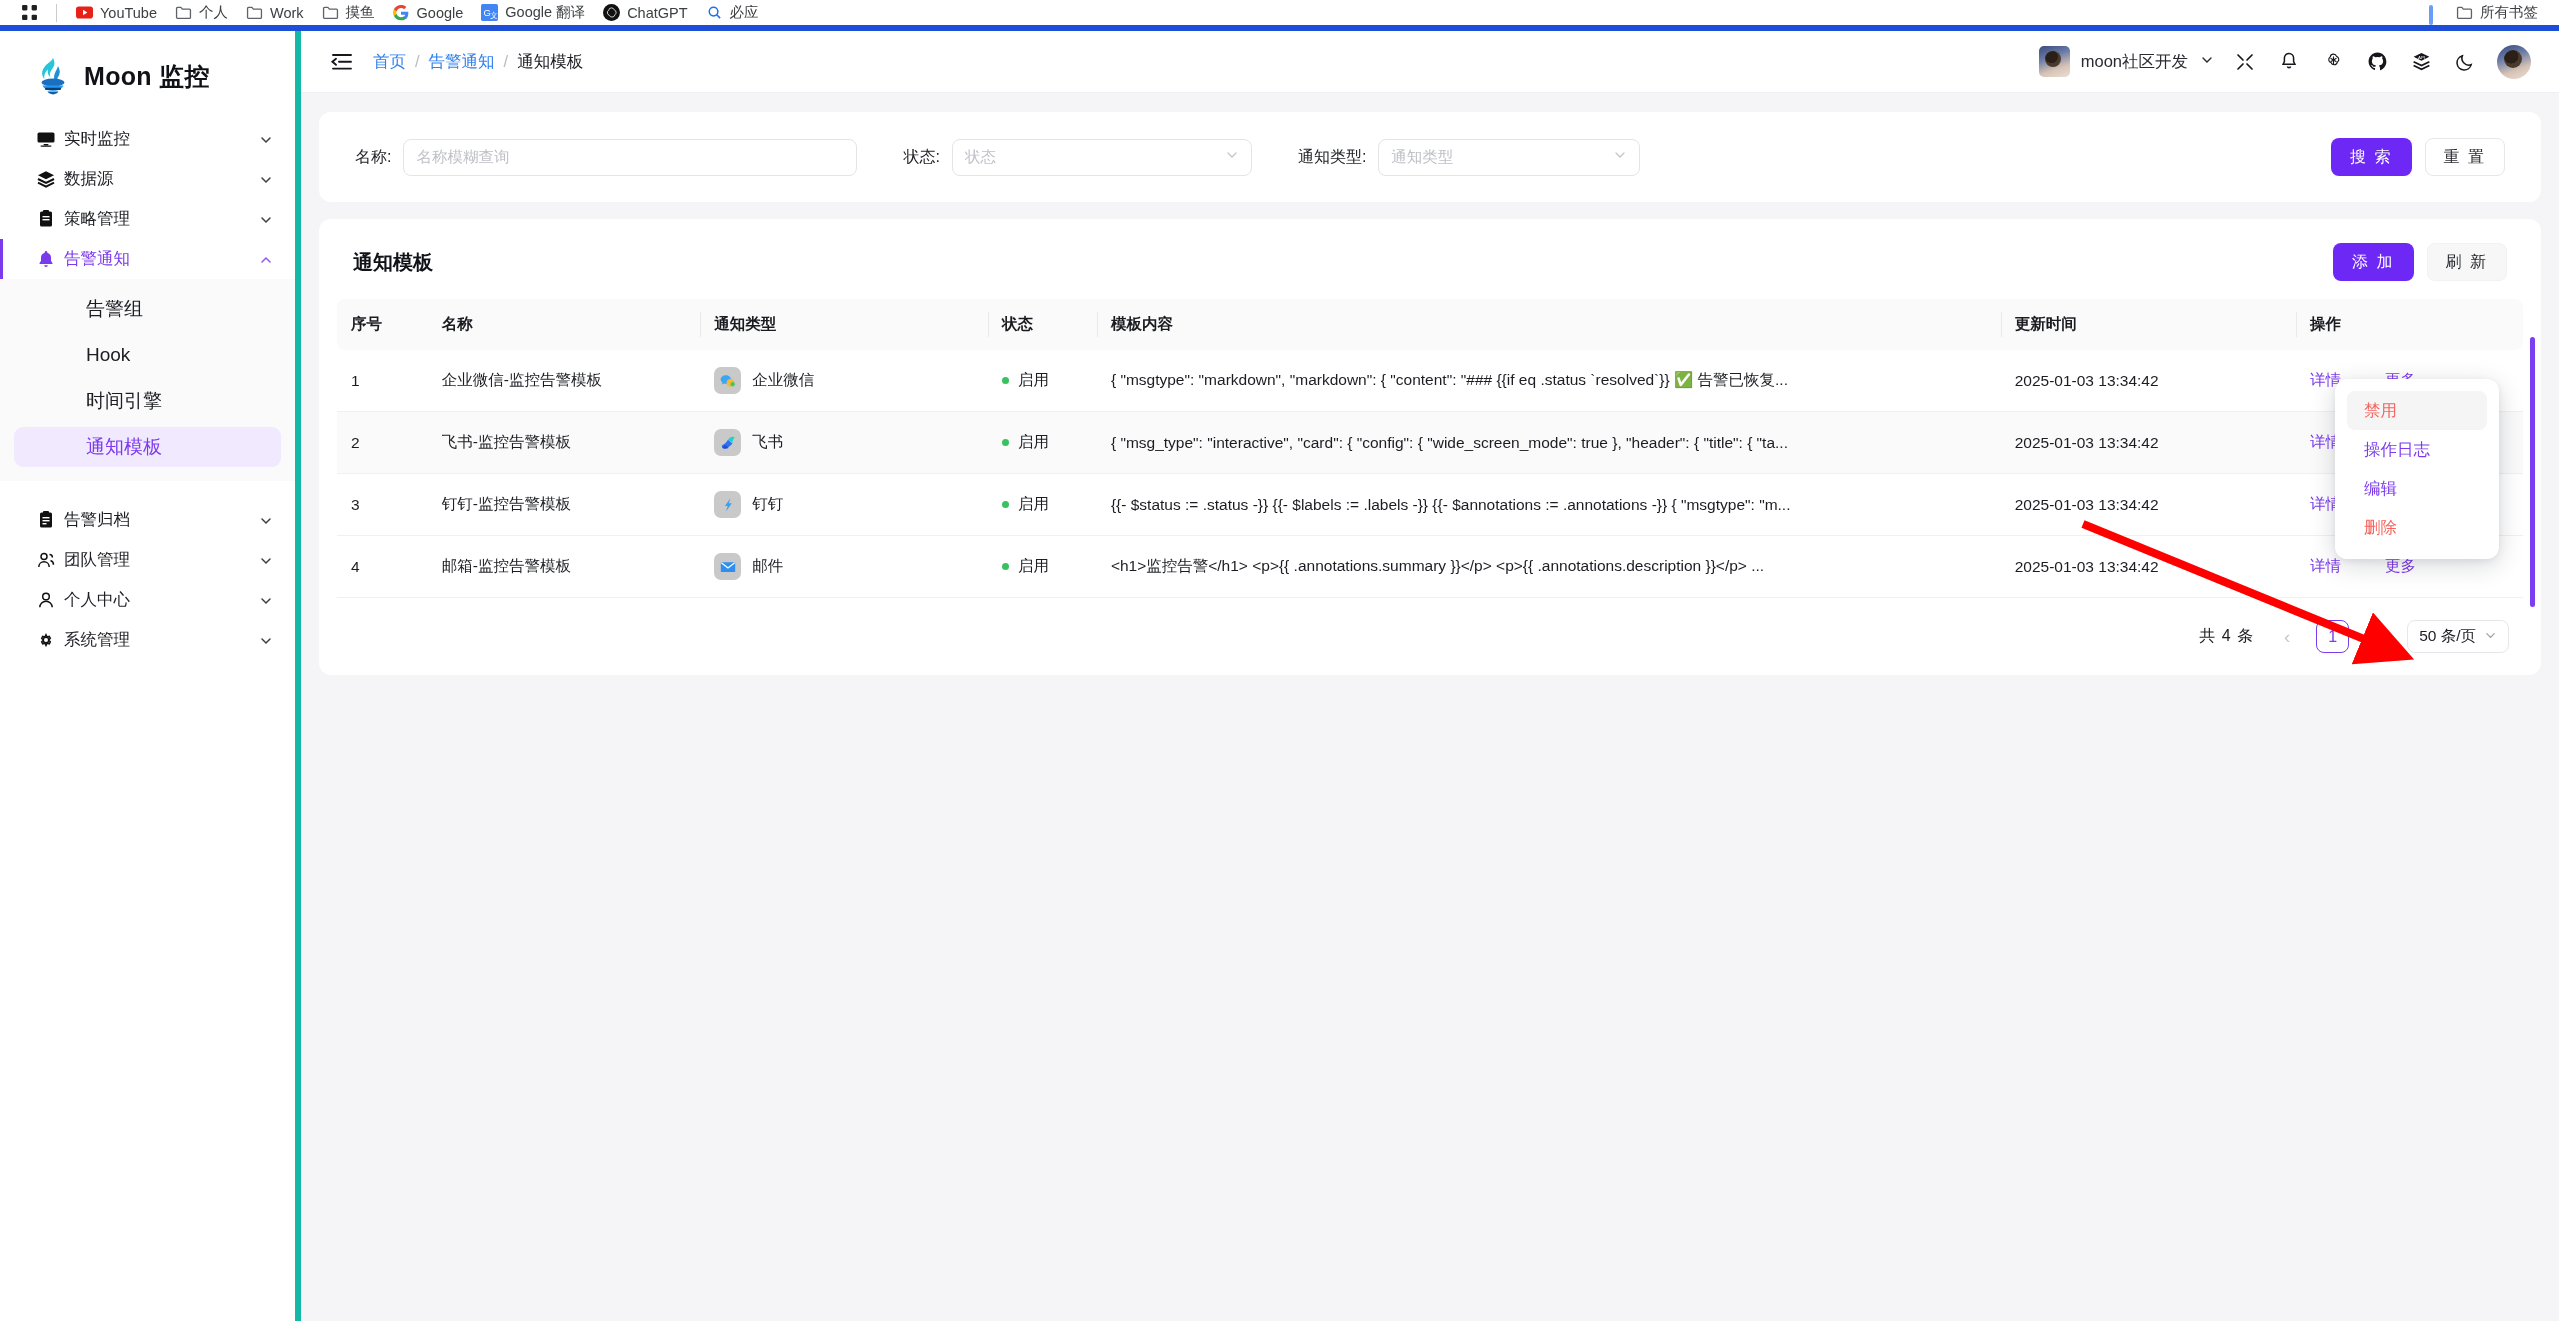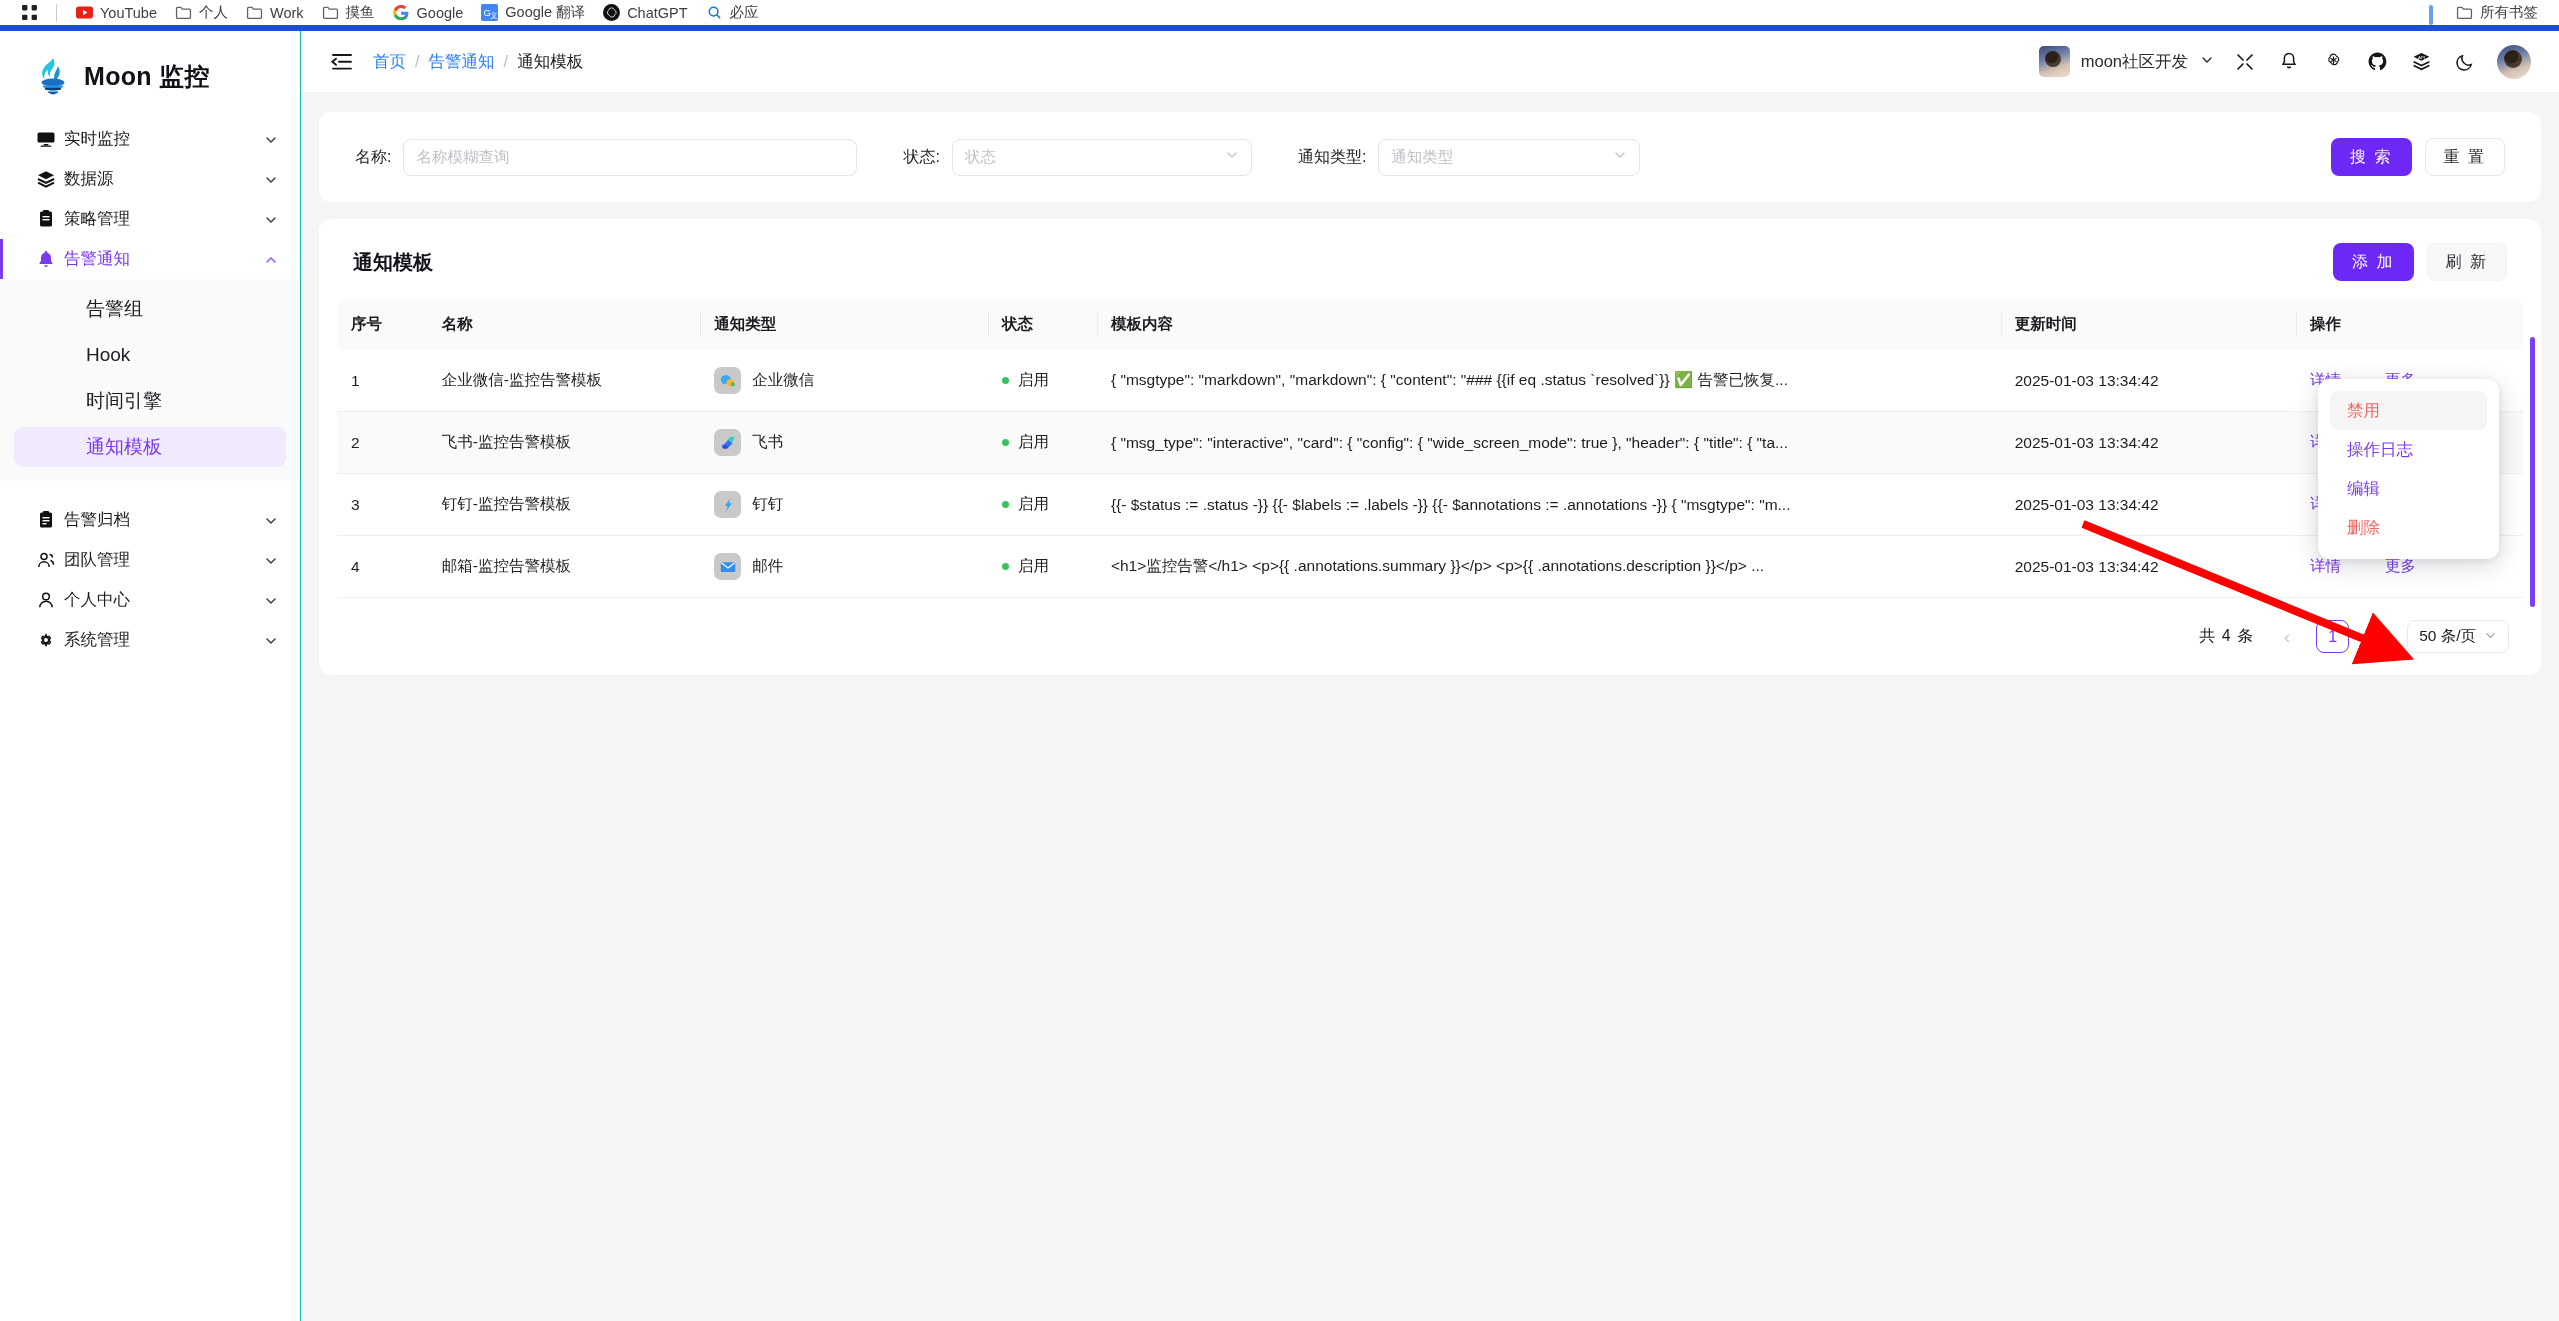--- a/index.html
+++ b/index.html
@@ -34,21 +34,21 @@
   .bm-right .bm-item { color: #3c4043; }
   .bm-bluebar { width: 4px; height: 20px; background: #6b9df5; border-radius: 2px; margin-right: 14px; }
 
   
   #app { display: flex; height: calc(1321px - 31px); background:#f5f5f7; }
 
   
   #sidebar {
     width: 301px; flex: 0 0 301px;
     background: #ffffff;
-    border-right: 1px solid #14b8a6;
+    border-right: 6px solid #14b8a6;
     display: flex; flex-direction: column;
     padding-top: 0px;
   }
   #brand { display:flex; align-items:center; gap: 14px; padding: 26px 0 24px 36px; }
   #brand .logo { width: 34px; height: 38px; flex:0 0 auto; }
   #brand .brand-text { font-size: 25px; font-weight: 700; color: #111218; letter-spacing: .3px; }
 
   .nav-item {
     display:flex; align-items:center; gap: 8px;
     height: 40px; margin: 0; padding: 0 22px 0 36px;
@@ -166,21 +166,21 @@
     width: 33px; height:33px; border:1px solid #7c3aed; border-radius:8px; color:#7c3aed;
     display:flex; align-items:center; justify-content:center; font-size:16px; cursor:pointer;
   }
   .pg-size {
     height:33px; border:1px solid #e6e7ea; border-radius:8px; display:flex; align-items:center; gap:8px;
     padding: 0 11px; font-size:15.5px; color:#1c1d22; cursor:pointer; min-width: 98px;
   }
 
   
   #ctx-menu {
-    position:absolute; width: 181px; background:#fff; border-radius:12px;
+    position:absolute; width: 164px; background:#fff; border-radius:12px;
     box-shadow: 0 6px 26px rgba(15,18,35,.16), 0 2px 7px rgba(15,18,35,.07);
     padding: 12px; z-index: 40;
   }
   .ctx-item { height: 39px; display:flex; align-items:center; padding: 0 17px; border-radius:8px;
     font-size:16.5px; color:#7c3aed; cursor:pointer; }
   .ctx-item.danger { color:#f4665f; }
   .ctx-item.hovered { background:#f5f5f6; }
 
   
   #tbl-scroll {

